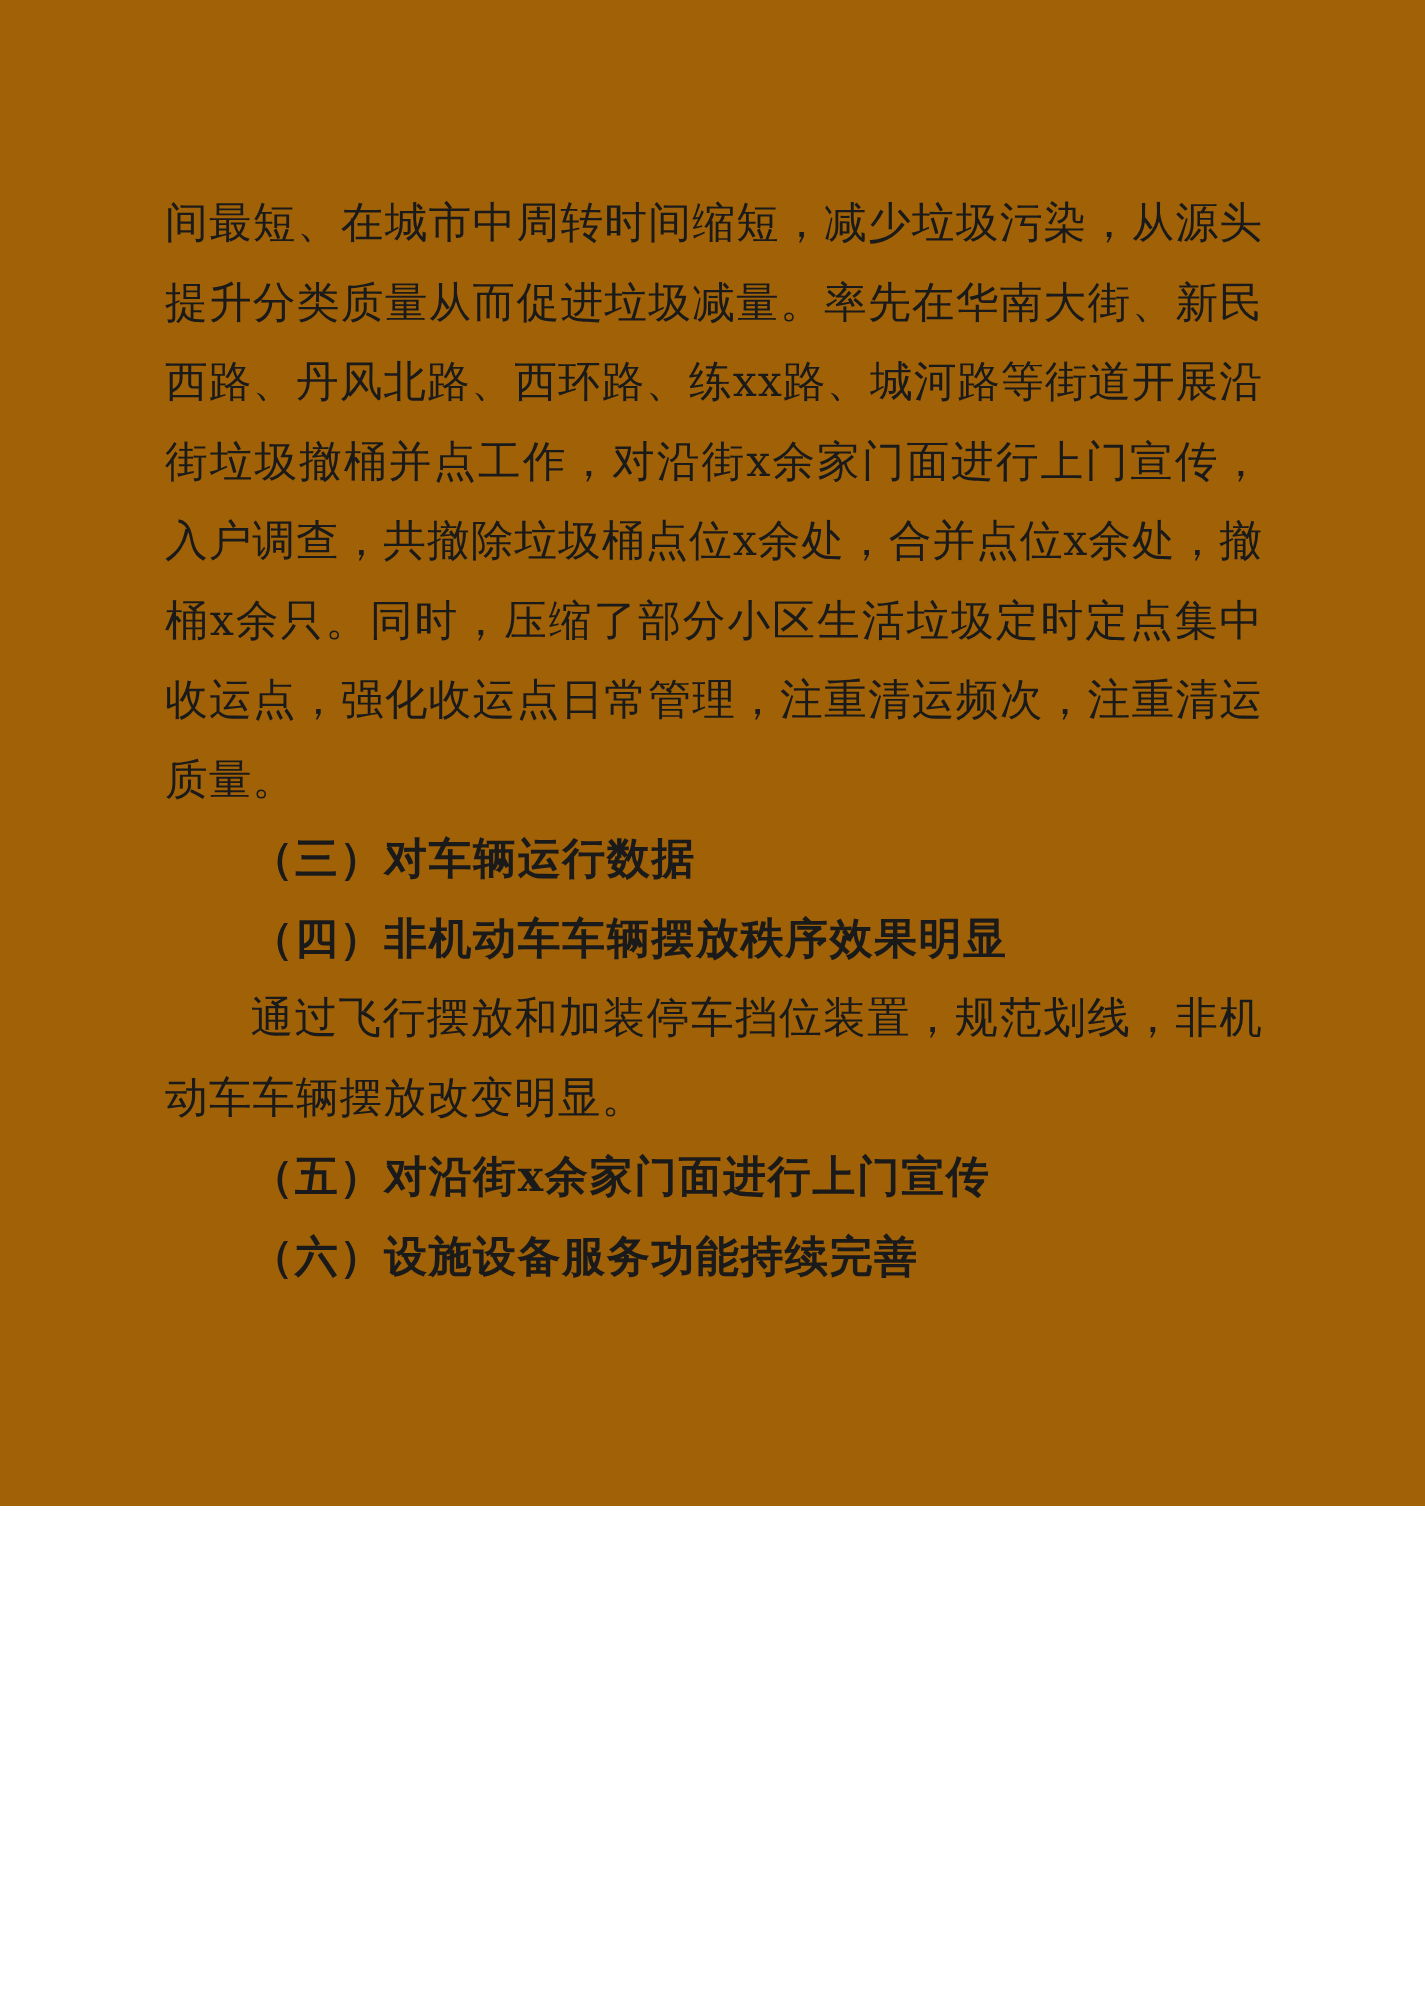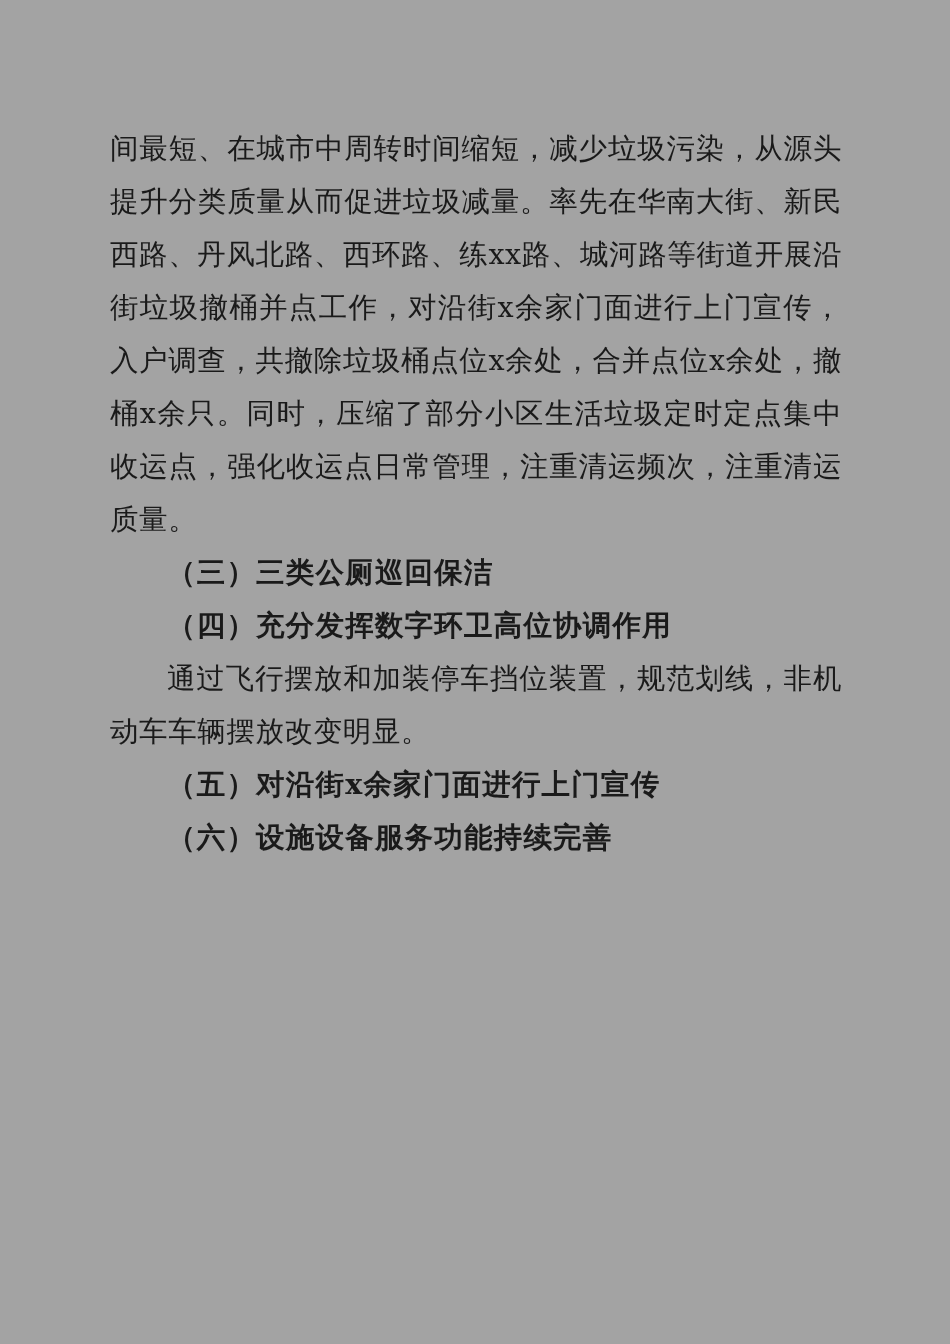--- a/index.html
+++ b/index.html
@@ -11,23 +11,23 @@
     width: 950px;
     height: 1344px;
     font-family: "DejaVu Serif", "Liberation Serif", serif;
     color: #1a1a1a;
     position: relative;
     overflow: hidden;
   }
   .page {
     box-sizing: border-box;
     width: 950px;
-    height: 1344px;
+    height: 1004px;
     padding: 122px 108px 60px 110px;
-    background: #a3a3a3;
+    background: #a16207;
   }
   .doc-body {
     font-size: 28.5px;
     line-height: 1.86;
     letter-spacing: 0.6px;
     text-align: justify;
     text-justify: inter-ideograph;
   }
   p {
     margin: 0;
@@ -45,24 +45,24 @@
   }
 </style>
 </head>
 <body>
 
 <div class="page">
   <div class="doc-body">
 
     <p class="para para-cont">间最短、在城市中周转时间缩短，减少垃圾污染，从源头提升分类质量从而促进垃圾减量。率先在华南大街、新民西路、丹风北路、西环路、练xx路、城河路等街道开展沿街垃圾撤桶并点工作，对沿街x余家门面进行上门宣传，入户调查，共撤除垃圾桶点位x余处，合并点位x余处，撤桶x余只。同时，压缩了部分小区生活垃圾定时定点集中收运点，强化收运点日常管理，注重清运频次，注重清运质量。</p>
 
-    <p class="heading">（三）三类公厕巡回保洁</p>
+    <p class="heading">（三）对车辆运行数据</p>
 
 
-    <p class="heading">（四）充分发挥数字环卫高位协调作用</p>
+    <p class="heading">（四）非机动车车辆摆放秩序效果明显</p>
 
     <p class="para">通过飞行摆放和加装停车挡位装置，规范划线，非机动车车辆摆放改变明显。</p>
 
     <p class="heading">（五）对沿街x余家门面进行上门宣传</p>
 
 
     <p class="heading">（六）设施设备服务功能持续完善</p>
 
   </div>
 </div>

